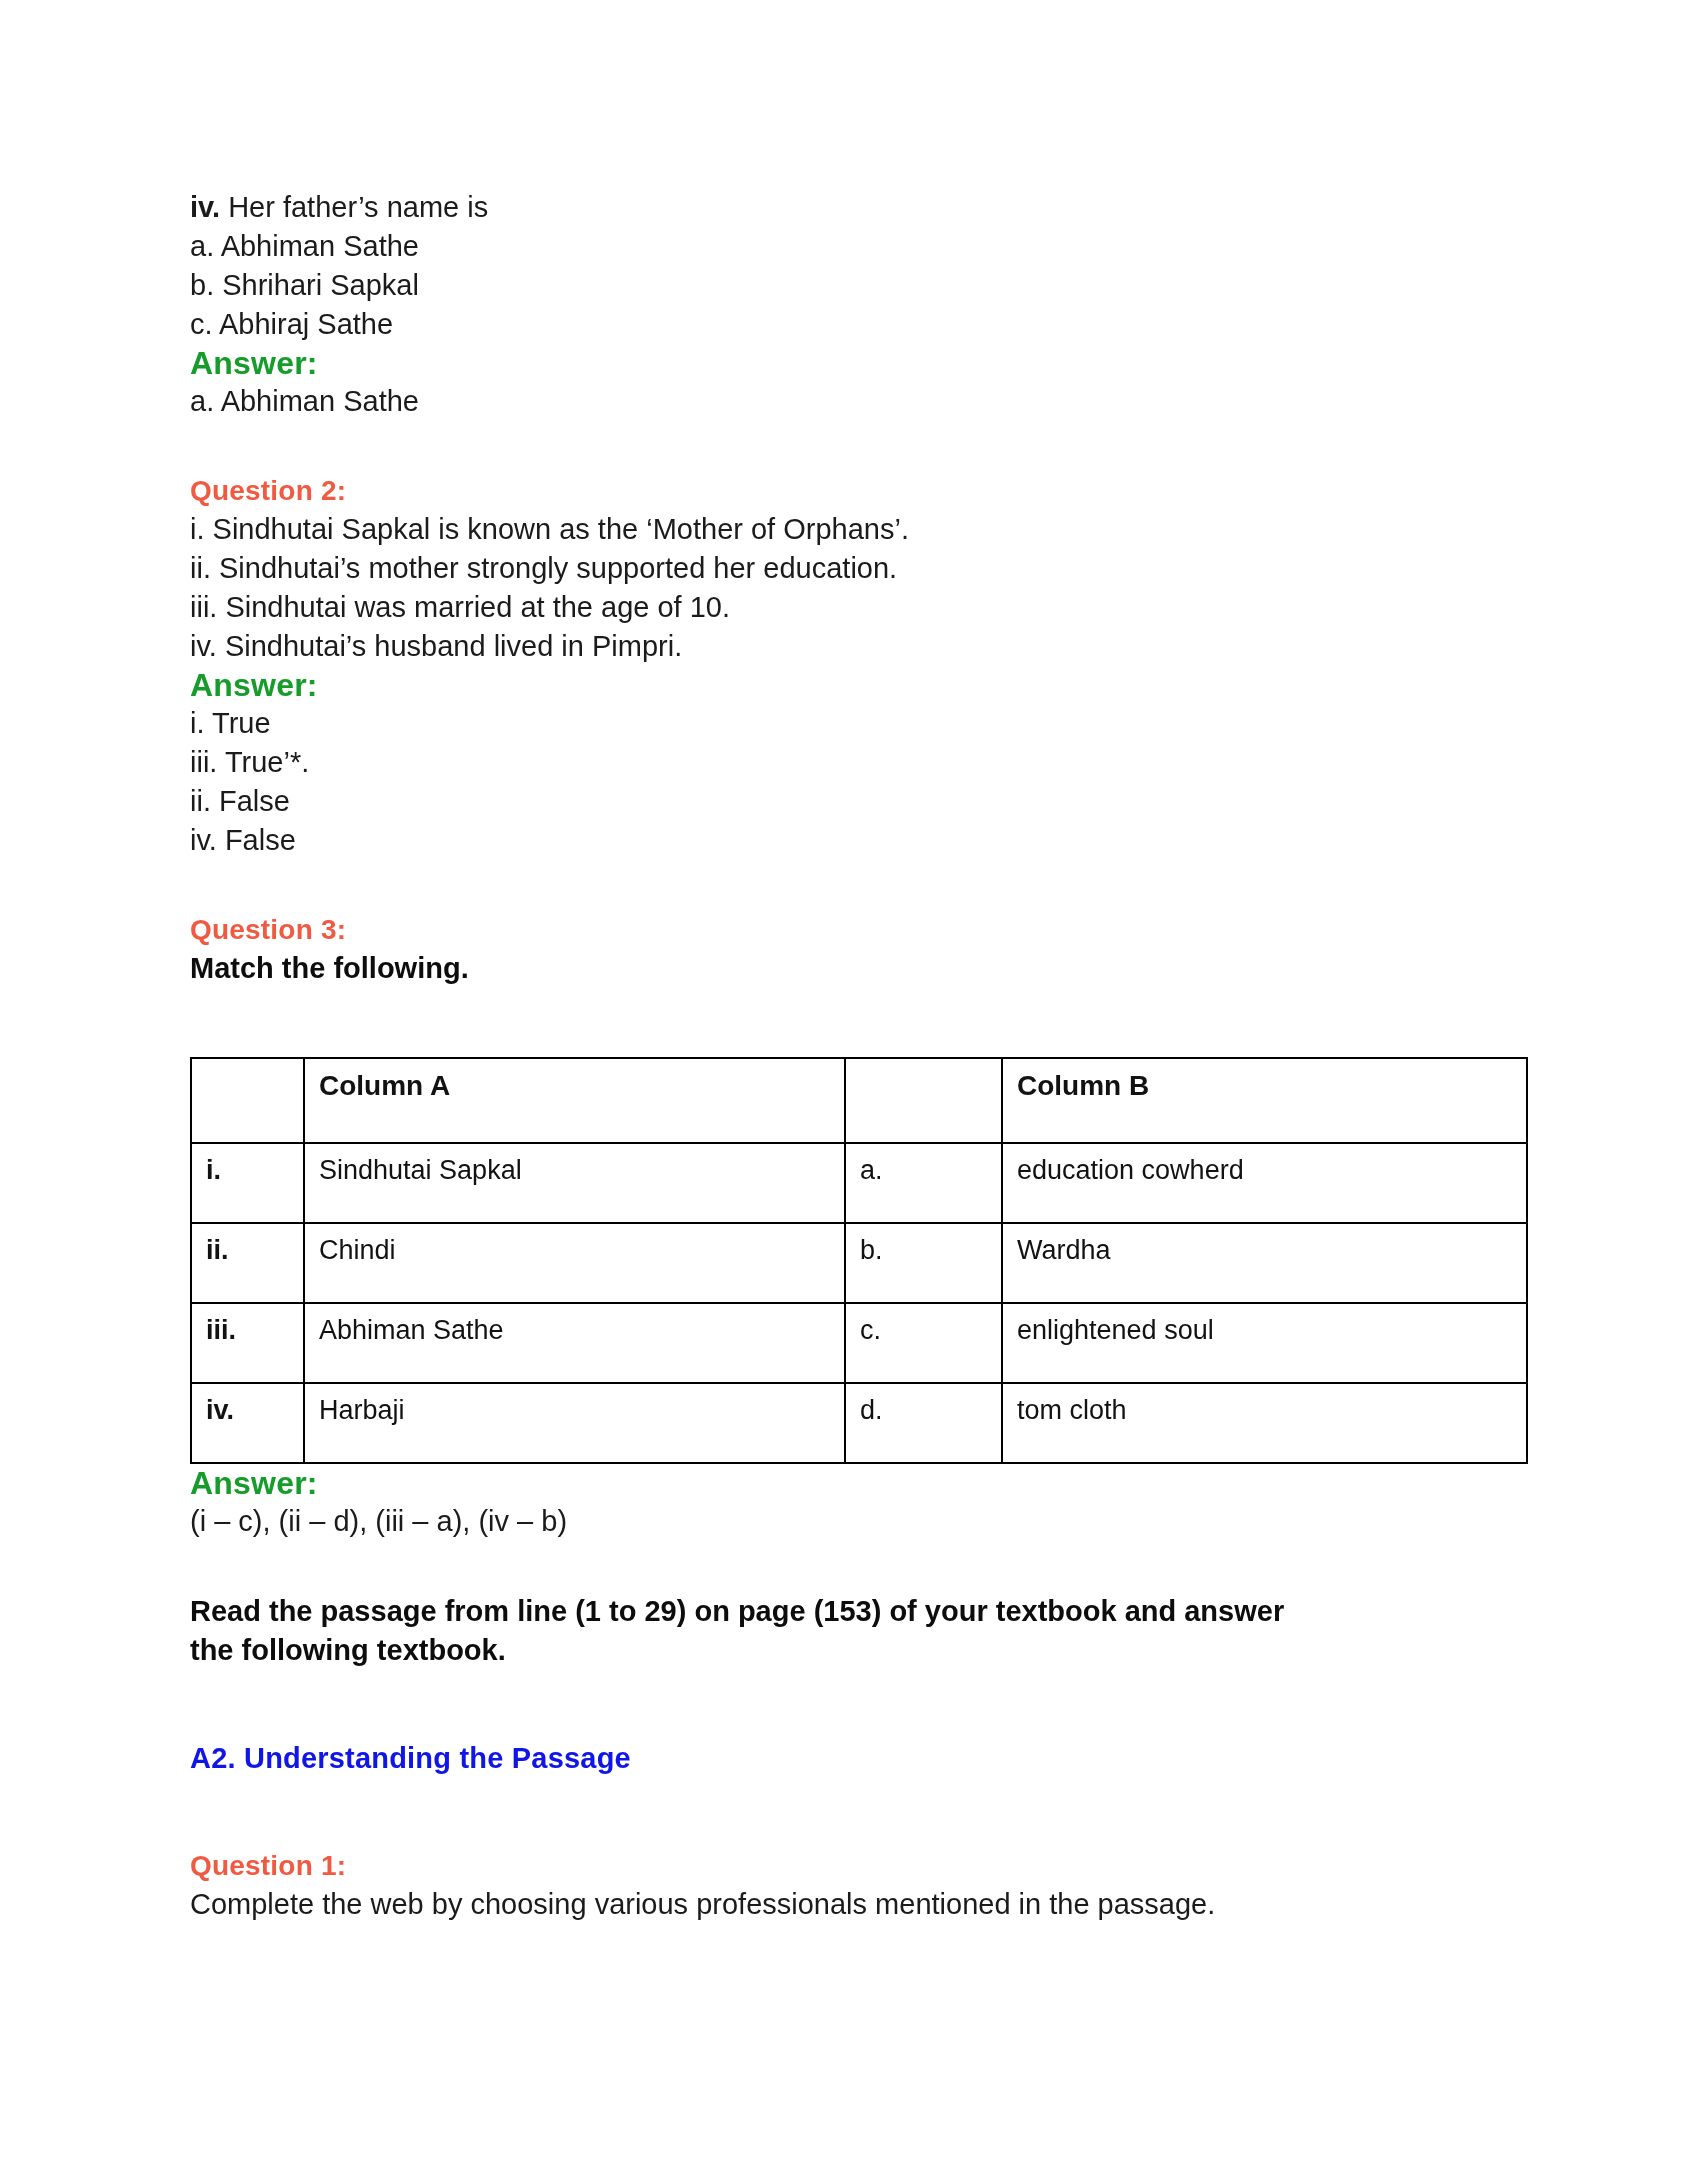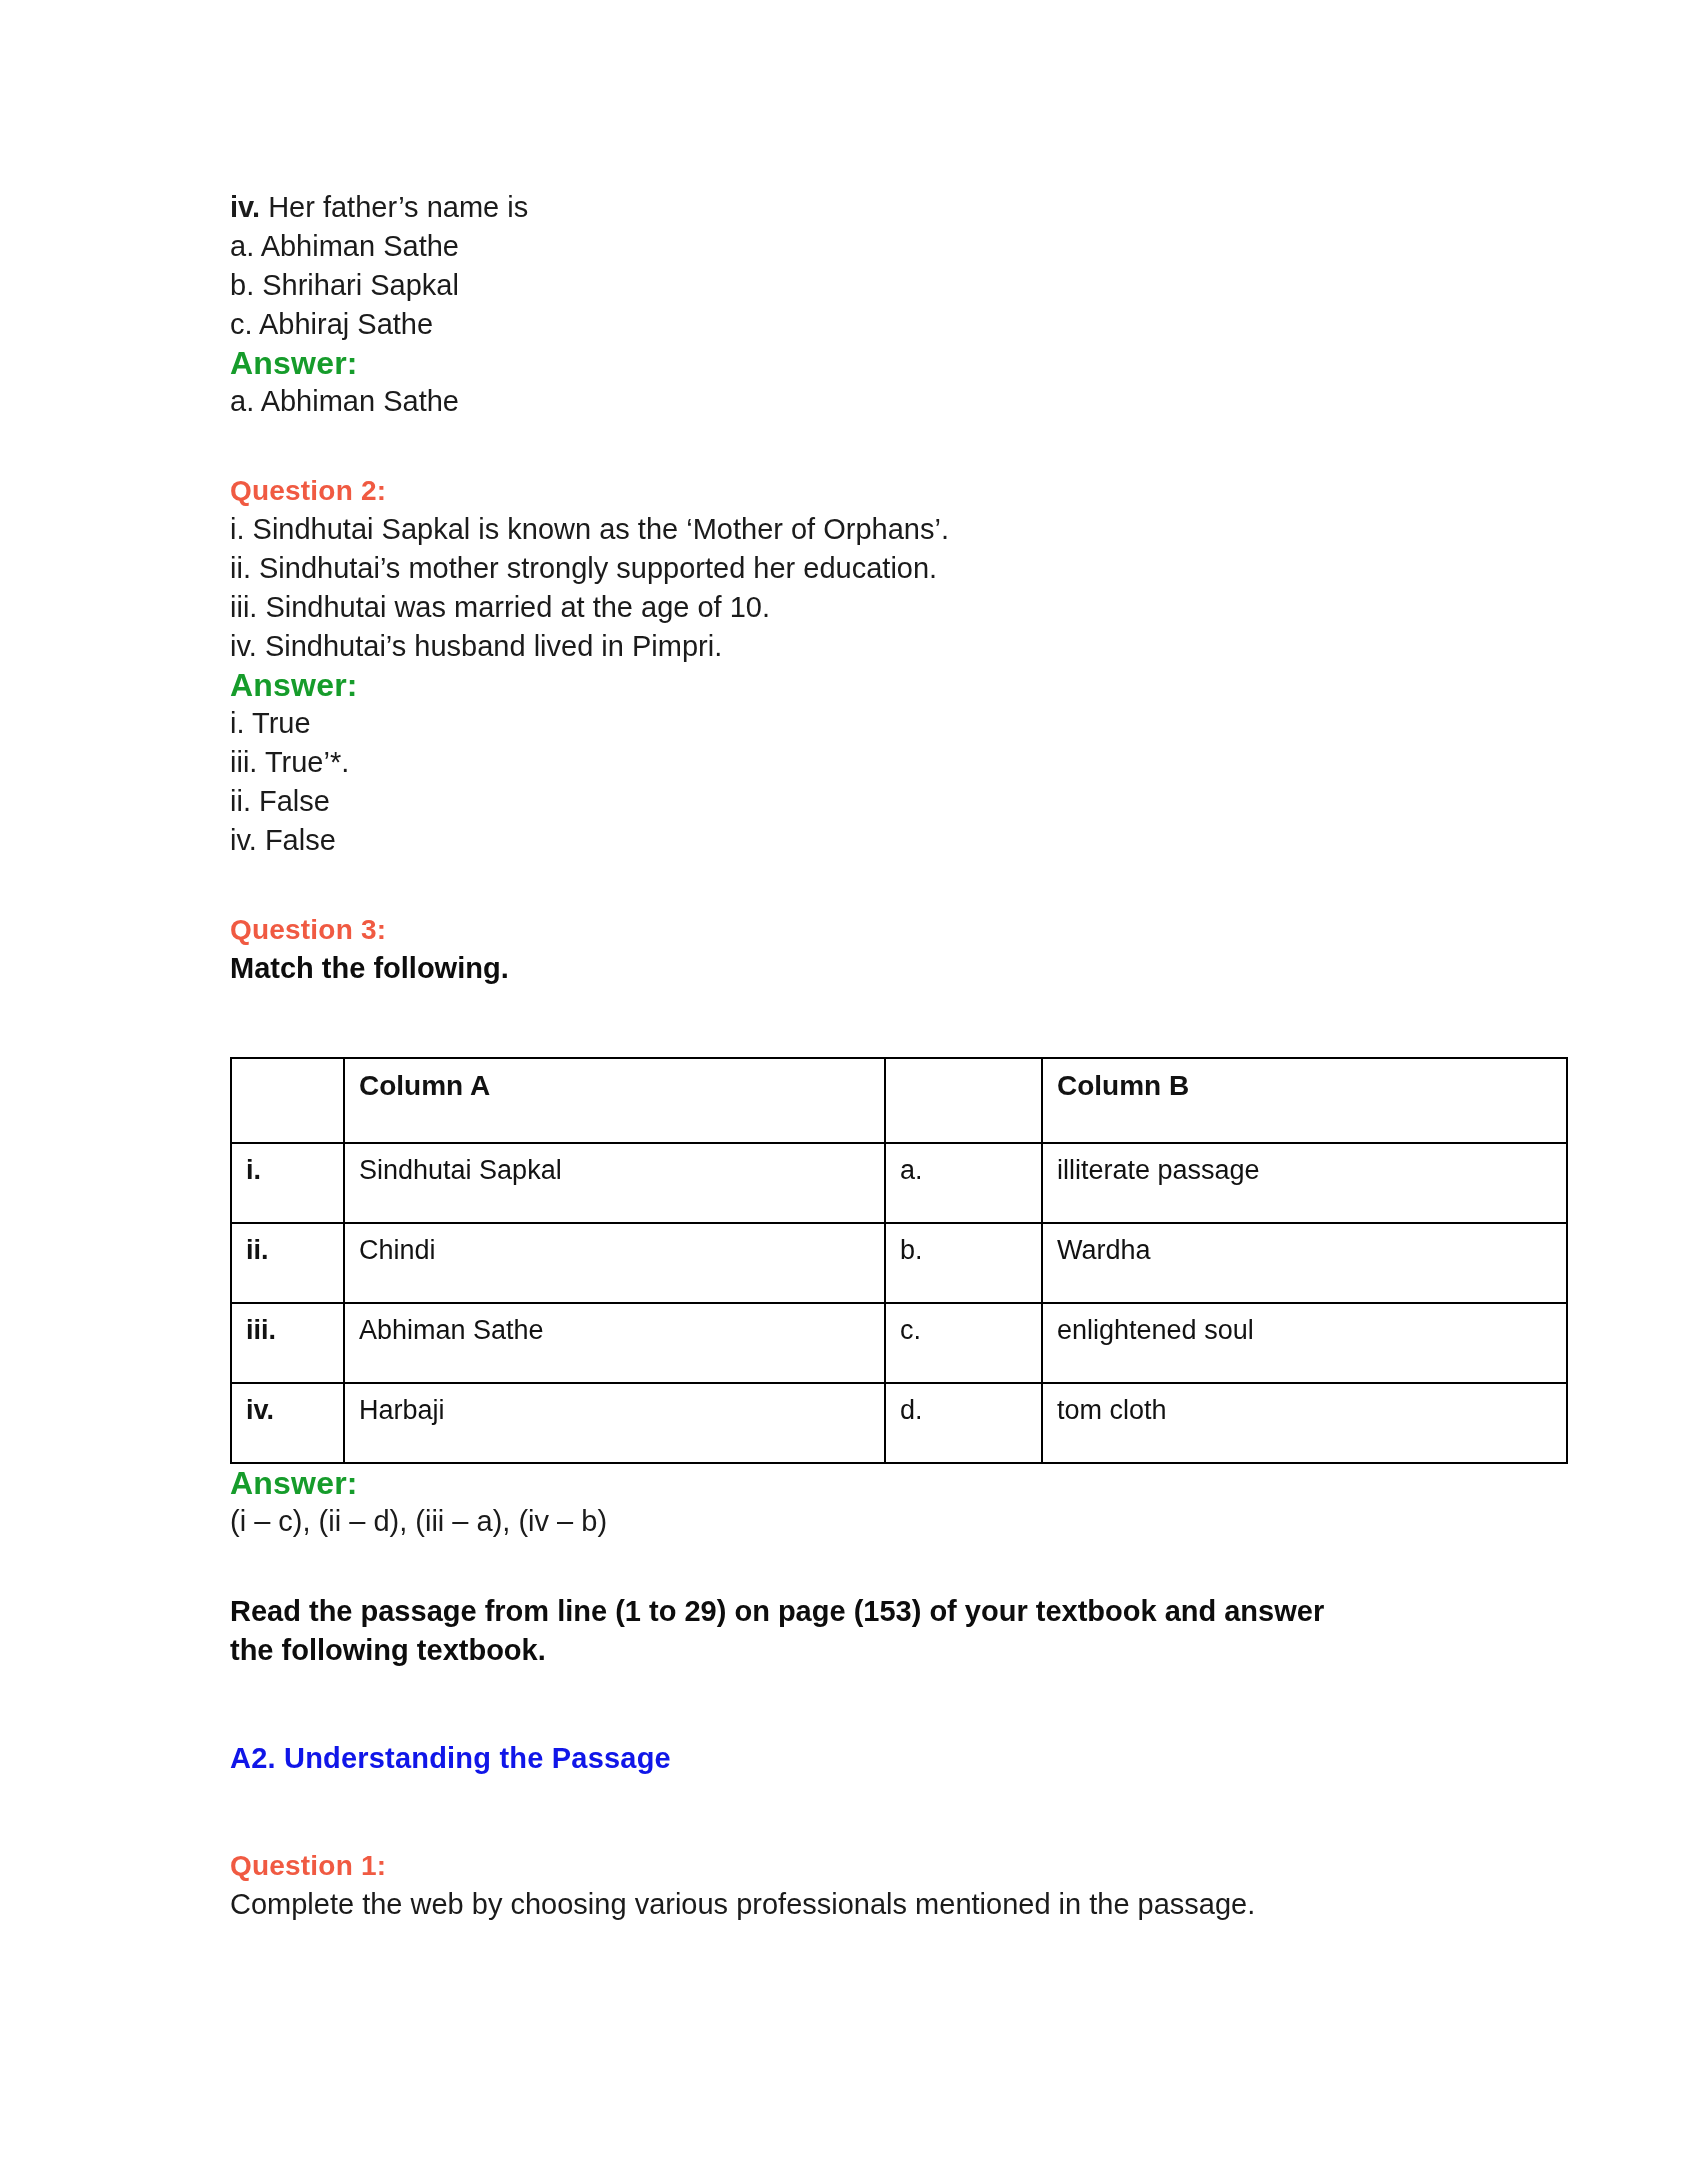--- a/index.html
+++ b/index.html
@@ -20,21 +20,20 @@
     width: 1683px;
     height: 2178px;
     background: #ffffff;
     box-sizing: border-box;
   }
   .content {
     position: absolute;
     left: 190px;
     top: 188px;
     width: 1255px;
-    margin-left: 40px;
   }
 
   
   .line {
     font-size: 29px;
     line-height: 39px;
     color: #1b1b1b;
     white-space: pre-wrap;
   }
   .line b, .bold-lead {
@@ -143,21 +142,21 @@
           <tr class="header-row">
             <td class="col-num hdr-blank"></td>
             <td class="col-a">Column A</td>
             <td class="col-let hdr-blank"></td>
             <td class="col-b">Column B</td>
           </tr>
           <tr class="body-row">
             <td class="col-num">i.</td>
             <td class="col-a">Sindhutai Sapkal</td>
             <td class="col-let">a.</td>
-            <td class="col-b">illiterate passage</td>
+            <td class="col-b">education cowherd</td>
           </tr>
           <tr class="body-row">
             <td class="col-num">ii.</td>
             <td class="col-a">Chindi</td>
             <td class="col-let">b.</td>
             <td class="col-b">Wardha</td>
           </tr>
           <tr class="body-row">
             <td class="col-num">iii.</td>
             <td class="col-a">Abhiman Sathe</td>

